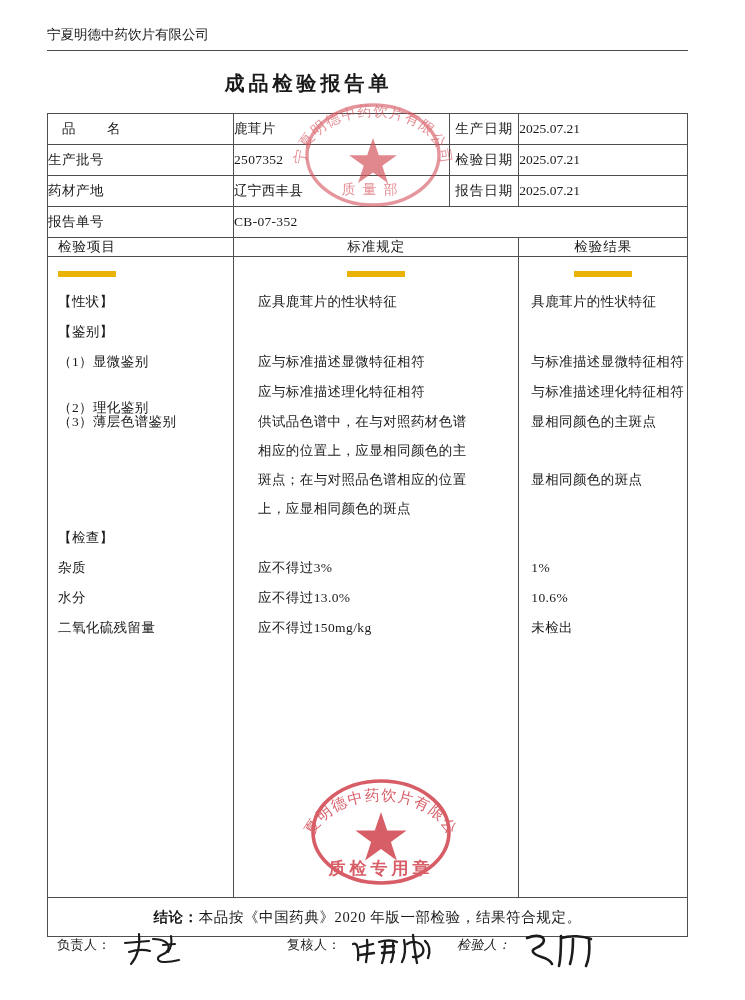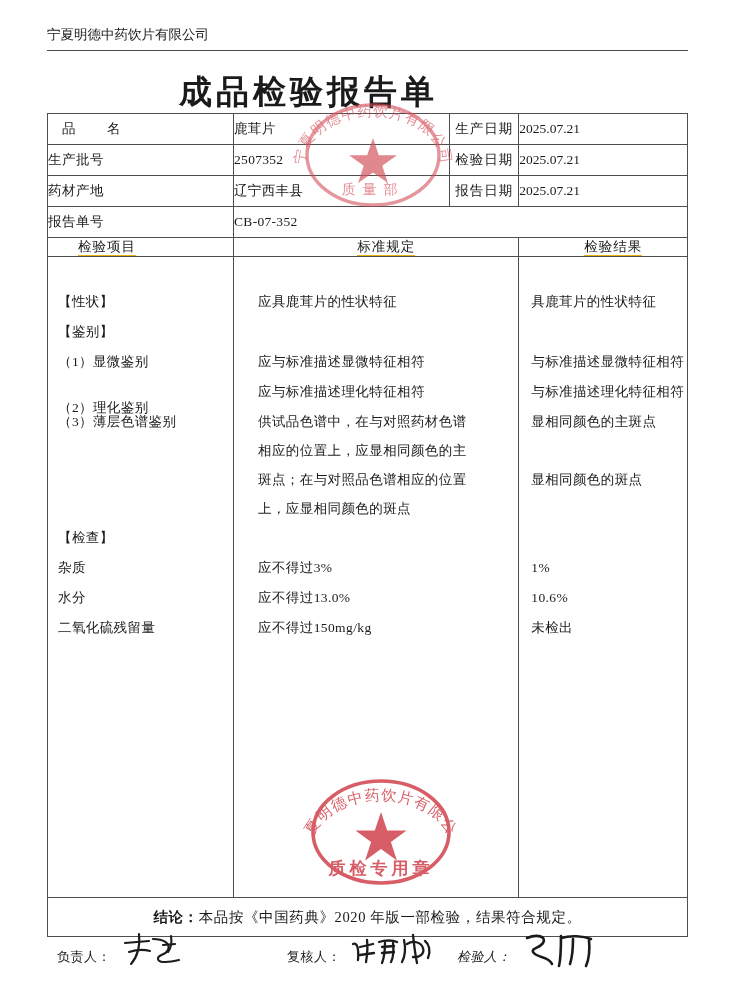--- a/index.html
+++ b/index.html
@@ -39,21 +39,21 @@
     font-family: "Liberation Serif", serif;
   }
 
   
   .doc-title {
     position: absolute;
     left: 0;
     top: 70px;
     width: 617px;
     text-align: center;
-    font-size: 33px;
+    font-size: 20px;
     font-weight: bold;
     letter-spacing: 4px;
     font-family: Liberation Serif, serif;
   }
 
   
   .report-table {
     position: absolute;
     left: 47px;
     top: 113px;
@@ -97,23 +97,22 @@
   .col-result { width: 211px; }
 
   .col-head {
     text-align: center;
     font-size: 13.5px;
     padding-top: 8px;
     padding-bottom: 4px;
     letter-spacing: 1px;
   }
   .col-head span {
-    border-bottom: 1px solid #eab308;
-    padding-bottom: 1px;
-    margin-left: 20px;
+    border-bottom: 6px solid #eab308;
+    padding-bottom: 17px;
   }
   .col-head.left-head {
     text-align: left;
     padding-left: 10px;
   }
 
   .rows-area {
     position: relative;
     height: 640px;
   }
@@ -145,21 +144,21 @@
     width: 640px;
     font-size: 13px;
   }
   .sig-group {
     position: absolute;
     display: flex;
     align-items: flex-start;
   }
   .sig-label {
     letter-spacing: 0.5px;
-    padding-top: 12px;
+    padding-top: 0;
   }
   .sig-ink {
     margin-left: 8px;
     margin-top: -6px;
   }
 
   
   .stamp {
     position: absolute;
     pointer-events: none;

